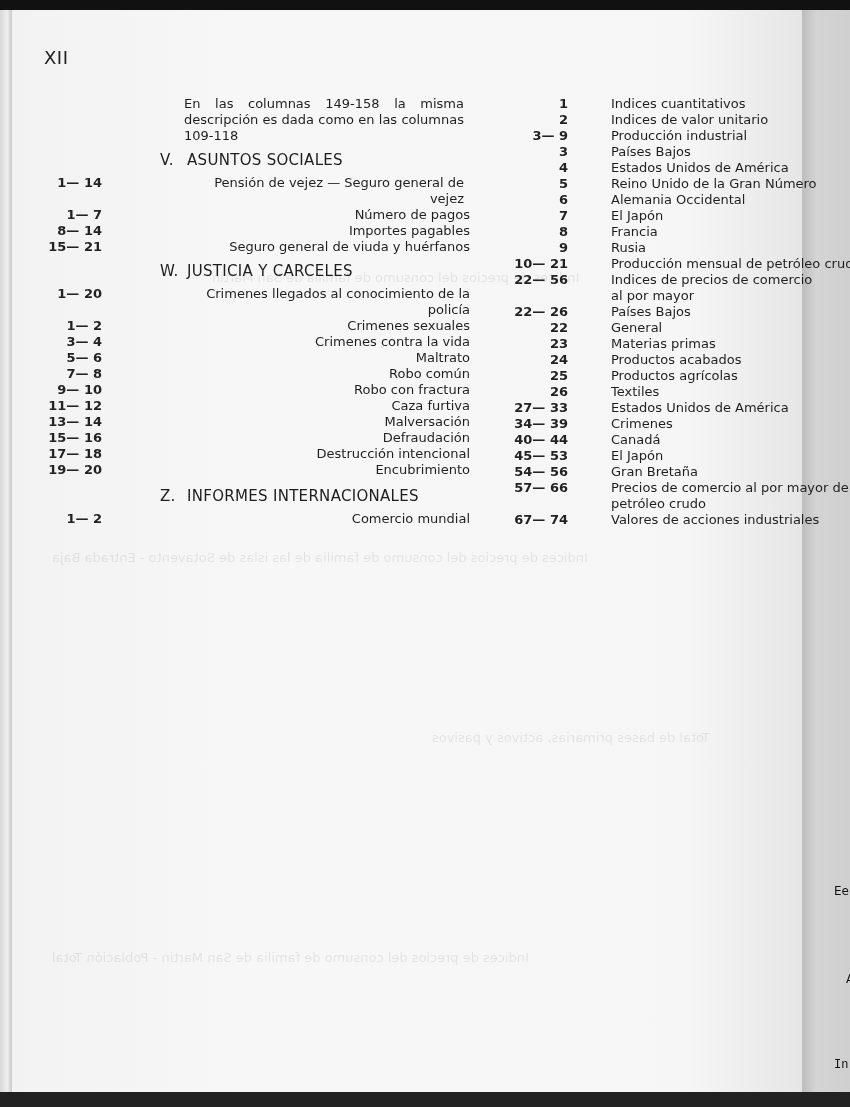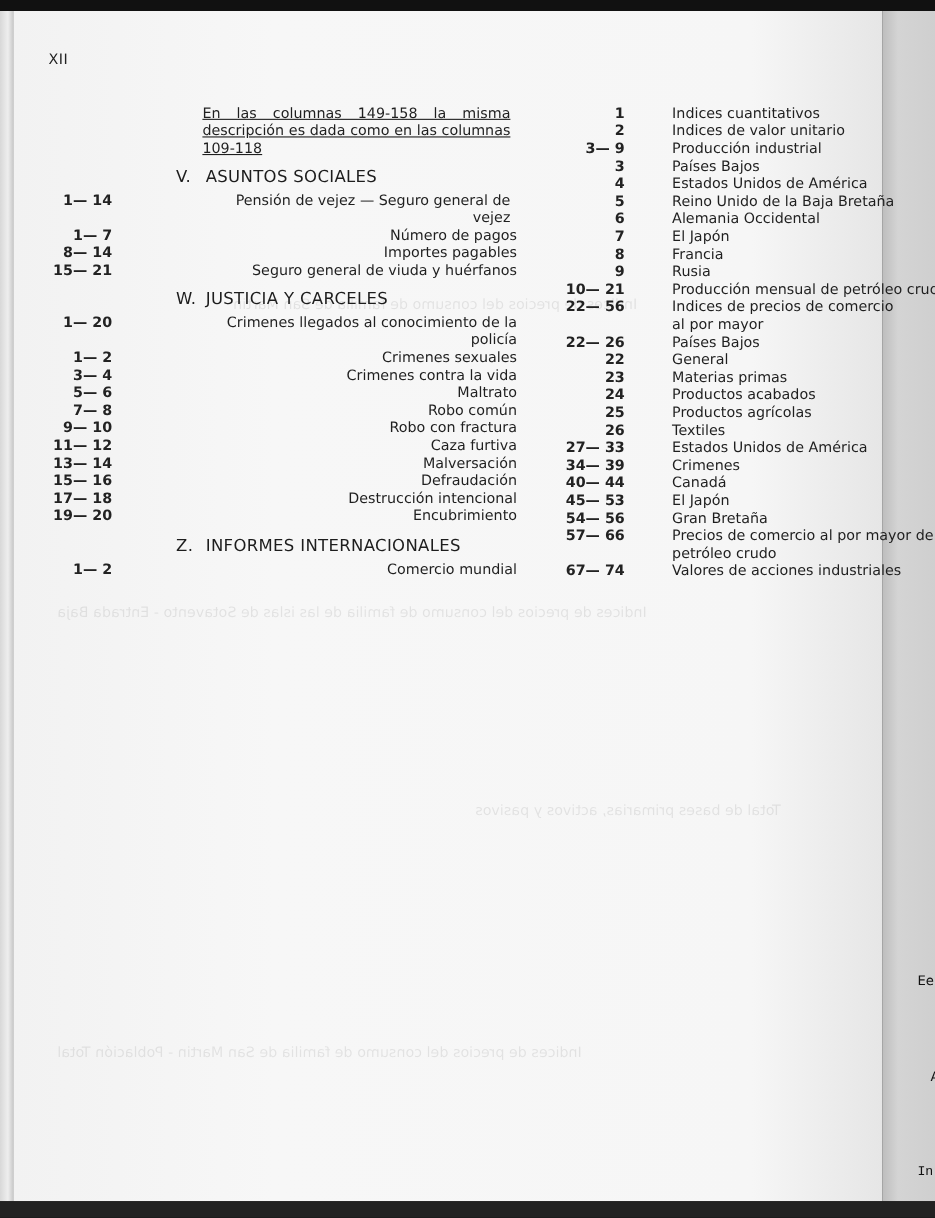--- a/index.html
+++ b/index.html
@@ -29,21 +29,21 @@
       position: absolute; left: 802px; top: 10px; width: 48px; height: 1082px;
       background: linear-gradient(to right, #bdbdbd, #d4d4d4 30%, #cfcfcf);
       overflow: hidden;
     }
     .next-page .frag {
       position: absolute; left: 34px; font-size: 12px; color: #111;
       font-family: "DejaVu Sans", sans-serif;
     }
     .page-number {
       position: absolute; left: 44px; top: 47px;
-      font-size: 13px; color: #222; letter-spacing: 0.5px;
+      font-size: 18px; color: #222; letter-spacing: 0.5px;
     }
     .bleed {
       position: absolute; color: #000; opacity: 0.08;
       font-size: 13px; transform: scaleX(-1); white-space: nowrap;
     }
     .col { position: absolute; }
     .row {
       display: flex; align-items: flex-start;
       font-size: 13px; line-height: 16px; color: #1f1f1f;
     }
@@ -56,21 +56,21 @@
       font-size: 15px; line-height: 20px; color: #1d1d1d; letter-spacing: 0.3px;
       display: flex; margin-top: 6px; margin-bottom: 5px;
     }
     .heading .letter { width: 27px; }
     .intro { font-size: 13px; line-height: 16px; color: #1f1f1f; text-align: justify; }
     
     .left-col { left: 40px; top: 96px; width: 430px; }
     .left-col .num { width: 62px; }
     .left-col .txt { margin-left: 82px; text-align: right; }
     .left-col .heading { margin-left: 120px; }
-    .left-col .intro { margin-left: 144px; width: 280px; margin-bottom: 2px; text-decoration: underline; }
+    .left-col .intro { margin-left: 144px; width: 280px; margin-bottom: 2px; }
     
     .right-col { left: 490px; top: 96px; width: 340px; }
     .right-col .num { width: 78px; }
     .right-col .txt { margin-left: 43px; white-space: nowrap; }
   </style>
 </head>
 <body>
 
 <div class="top-strip"></div>
 <div class="left-edge"></div>
@@ -190,21 +190,21 @@
   <div class="row">
       <span class="num">3</span>
       <span class="txt">Países Bajos</span>
     </div>
   <div class="row">
       <span class="num">4</span>
       <span class="txt">Estados Unidos de América</span>
     </div>
   <div class="row">
       <span class="num">5</span>
-      <span class="txt">Reino Unido de la Baja Bretaña</span>
+      <span class="txt">Reino Unido de la Gran Número</span>
     </div>
   <div class="row">
       <span class="num">6</span>
       <span class="txt">Alemania Occidental</span>
     </div>
   <div class="row">
       <span class="num">7</span>
       <span class="txt">El Japón</span>
     </div>
   <div class="row">

